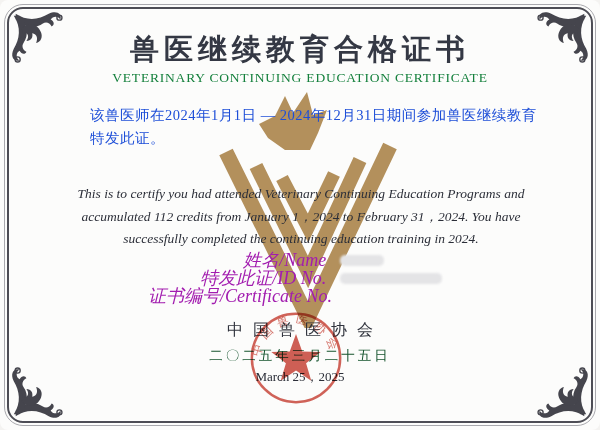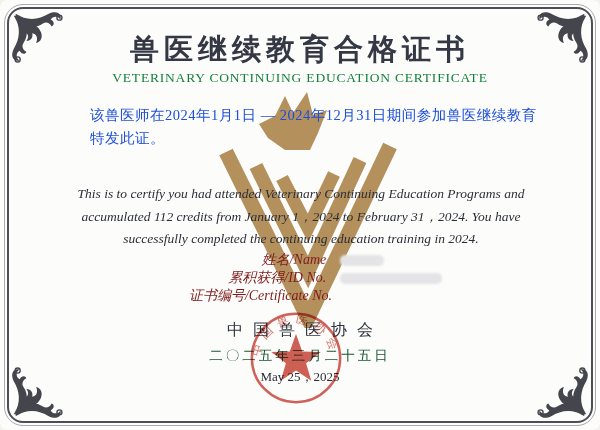--- a/index.html
+++ b/index.html
@@ -44,21 +44,21 @@
   }
   .para-cn .line{white-space:nowrap;}
   .para-cn .indent{padding-left:30px;}
   .para-en{
     position:absolute;top:183px;left:60px;width:482px;
     font-style:italic;font-size:13.5px;line-height:22.5px;color:#2b2e38;text-align:center;
   }
   .para-en .line{white-space:nowrap;}
   .fields{
     position:absolute;top:251px;left:64px;width:472px;
-    font-size:14px;color:#7f1d1d;
+    font-size:18px;color:#a21caf;
   }
   .field-row{display:flex;height:18px;align-items:center;}
   .field-label{
     width:268px;text-align:right;font-style:italic;white-space:nowrap;
   }
   .field-value{
     width:200px;text-align:left;padding-left:14px;white-space:nowrap;
     display:flex;align-items:center;
   }
   .redact{
@@ -154,34 +154,34 @@
     </div>
 
     <div class="fields">
       <div class="field-row">
         <div class="field-label">姓名/Name</div>
         <div class="field-value">
           <span class="redact name"></span>
         </div>
       </div>
       <div class="field-row">
-        <div class="field-label">累积获得/ID No.</div>
+        <div class="field-label">特发此证/ID No.</div>
         <div class="field-value">
           <span class="redact idno"></span>
         </div>
       </div>
       <div class="field-row">
         <div class="field-label">证书编号/Certificate No.</div>
       </div>
     </div>
 
     <div class="footer">
       <div class="issuer-cn">中国兽医协会</div>
       <div class="date-cn">二〇二五年三月二十五日</div>
-      <div class="date-en">May 25，2025</div>
+      <div class="date-en">March 25，2025</div>
     </div>
 
   </div>
 
   <svg class="seal" viewBox="0 0 100 100">
     <defs>
       <path id="sealArc" d="M 15,63 A 37,37 0 1 1 85,63" fill="none"></path>
     </defs>
     <circle cx="50" cy="50" r="46" fill="none" stroke="#c63a2e" stroke-width="2.6" opacity="0.9"></circle>
     <polygon points="50,25 56.5,43.1 75.7,43.7 60.5,55.4 65.9,73.8 50,63 34.1,73.8 39.5,55.4 24.3,43.7 43.5,43.1" fill="#c63a2e" opacity="0.92"></polygon>

